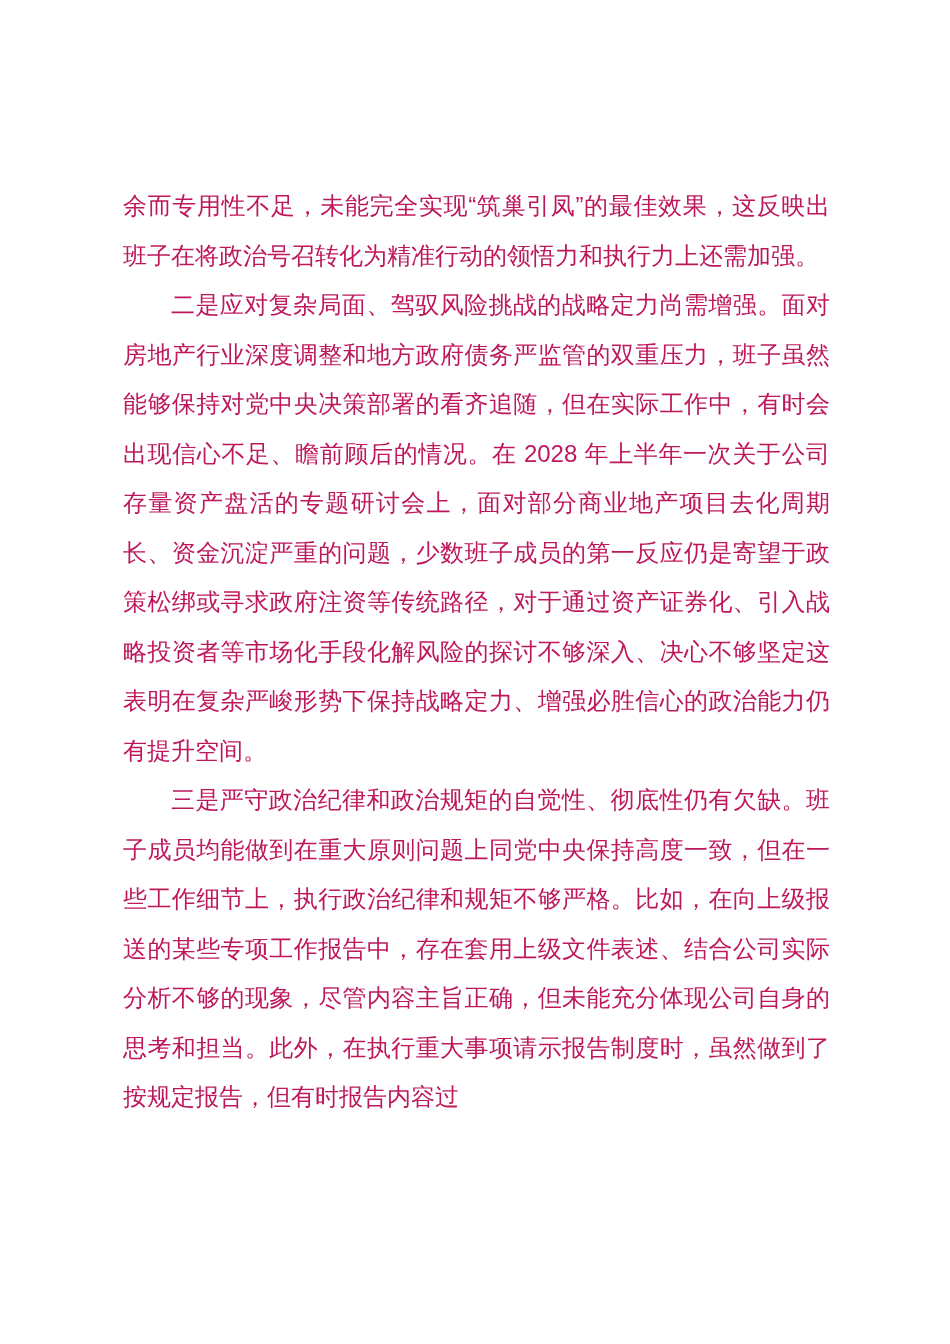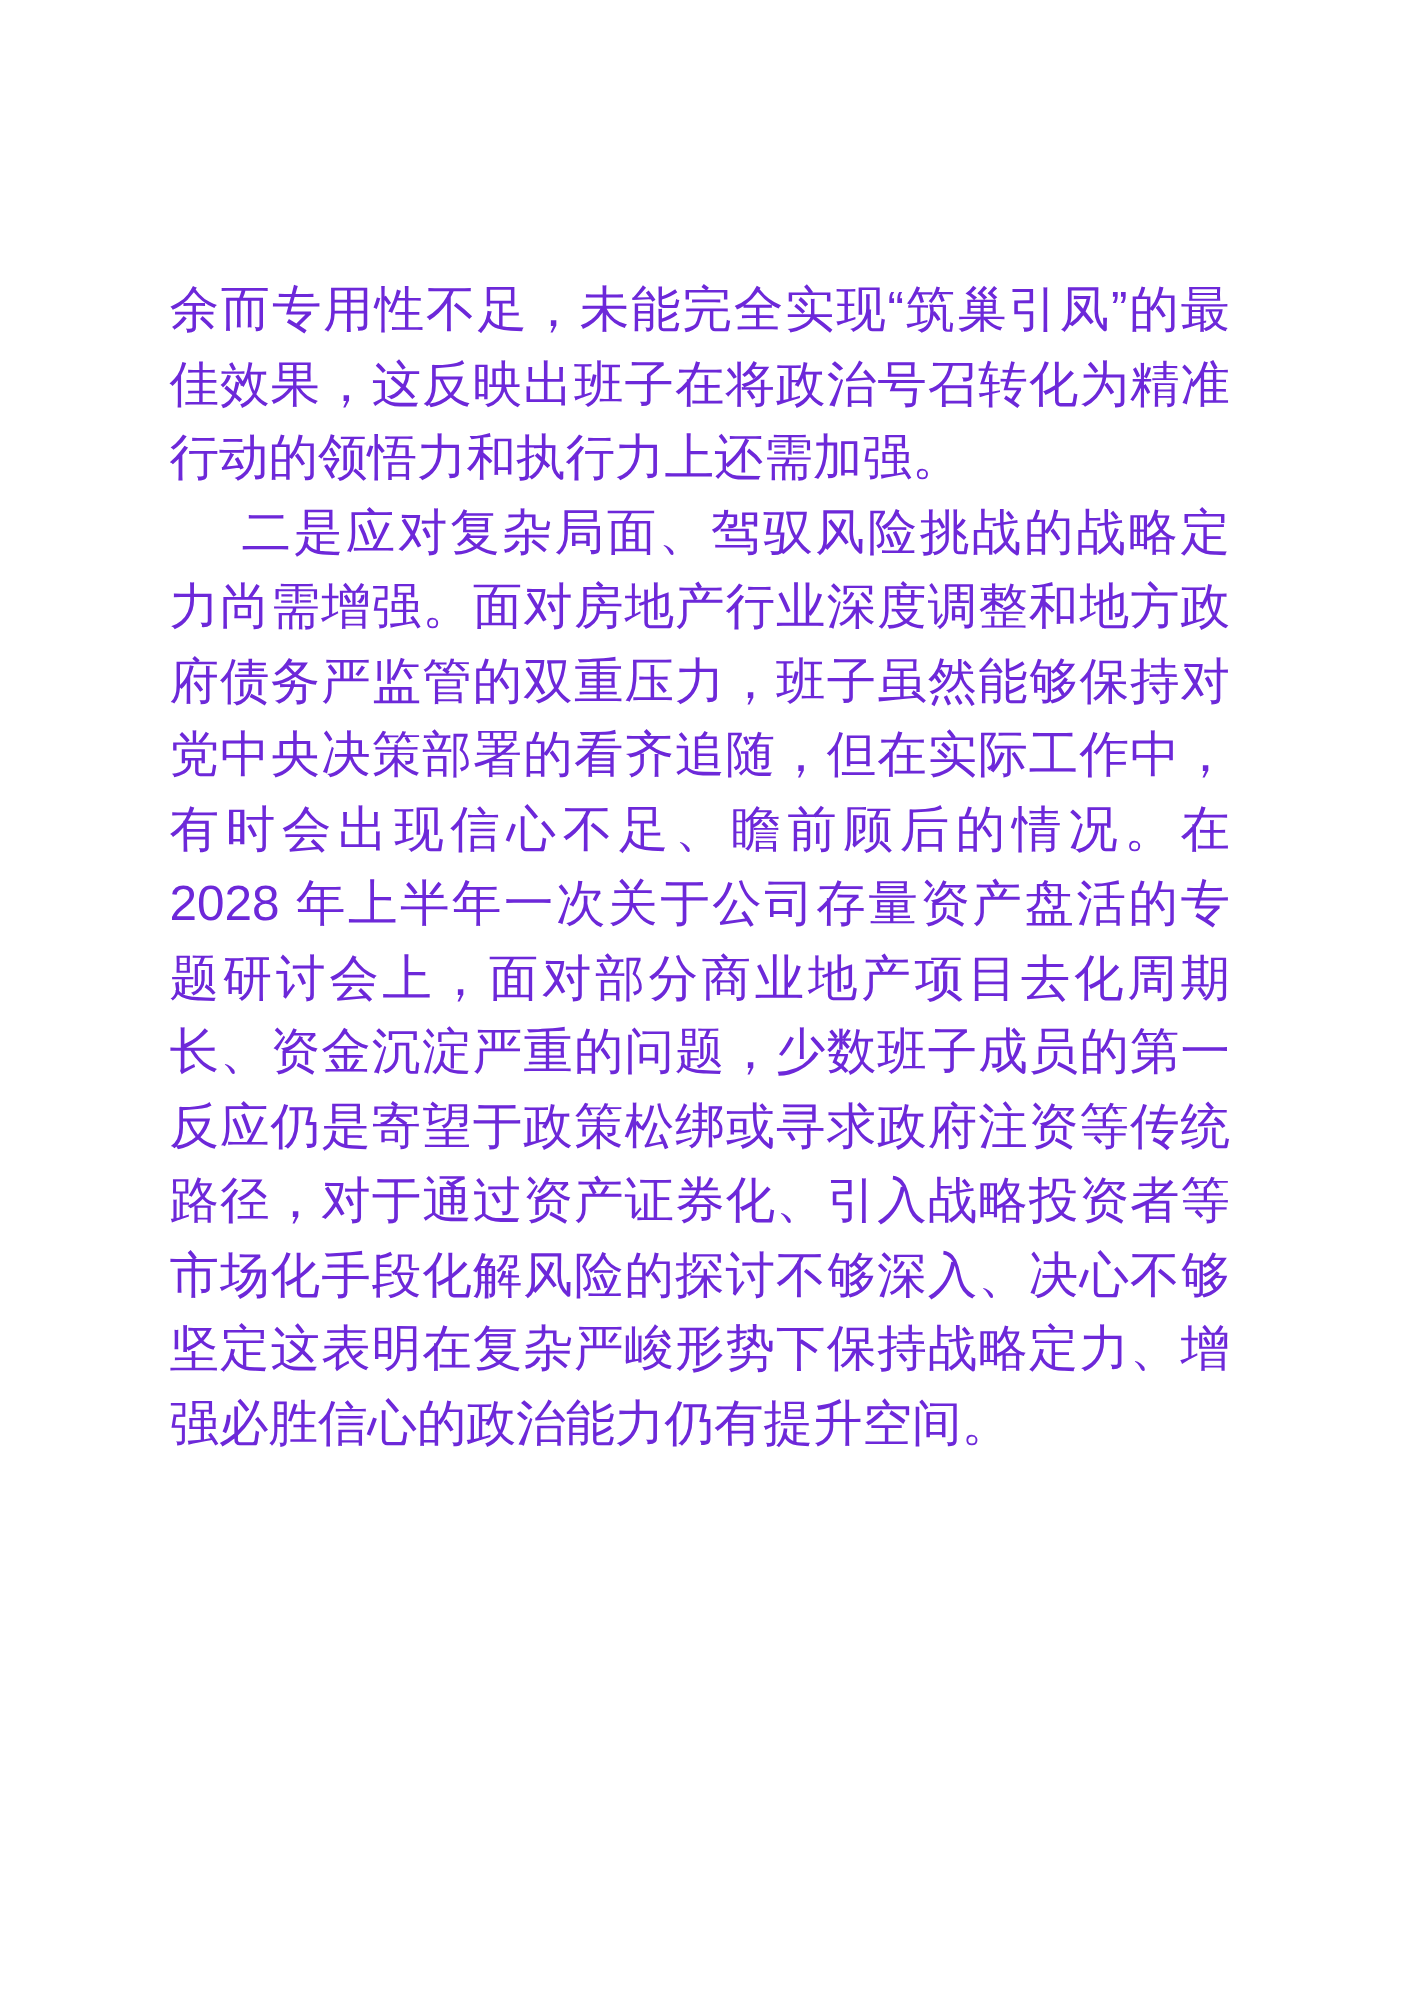--- a/index.html
+++ b/index.html
@@ -14,39 +14,40 @@
   }
   .page {
     position: relative;
     width: 950px;
     height: 1344px;
     background: #ffffff;
     overflow: hidden;
   }
   .doc-body {
     position: absolute;
-    left: 113px;
+    left: 123px;
     top: 181px;
     width: 707px;
-    color: #6d28d9;
-    font-size: 33px;
+    color: #be185d;
+    font-size: 24px;
     line-height: 49.5px;
     text-align: justify;
     word-break: normal;
     overflow-wrap: break-word;
   }
   .para {
     margin: 0;
     padding: 0;
   }
   .para.indented {
     text-indent: 48px;
   }
 </style>
 </head>
 <body>
 
 <div class="page">
   <div class="doc-body">
     <p class="para">余而专用性不足，未能完全实现“筑巢引凤”的最佳效果，这反映出班子在将政治号召转化为精准行动的领悟力和执行力上还需加强。</p>
     <p class="para indented">二是应对复杂局面、驾驭风险挑战的战略定力尚需增强。面对房地产行业深度调整和地方政府债务严监管的双重压力，班子虽然能够保持对党中央决策部署的看齐追随，但在实际工作中，有时会出现信心不足、瞻前顾后的情况。在 2028 年上半年一次关于公司存量资产盘活的专题研讨会上，面对部分商业地产项目去化周期长、资金沉淀严重的问题，少数班子成员的第一反应仍是寄望于政策松绑或寻求政府注资等传统路径，对于通过资产证券化、引入战略投资者等市场化手段化解风险的探讨不够深入、决心不够坚定这表明在复杂严峻形势下保持战略定力、增强必胜信心的政治能力仍有提升空间。</p>
+    <p class="para indented">三是严守政治纪律和政治规矩的自觉性、彻底性仍有欠缺。班子成员均能做到在重大原则问题上同党中央保持高度一致，但在一些工作细节上，执行政治纪律和规矩不够严格。比如，在向上级报送的某些专项工作报告中，存在套用上级文件表述、结合公司实际分析不够的现象，尽管内容主旨正确，但未能充分体现公司自身的思考和担当。此外，在执行重大事项请示报告制度时，虽然做到了按规定报告，但有时报告内容过</p>
   </div>
 </div>
 
 </body></html>

